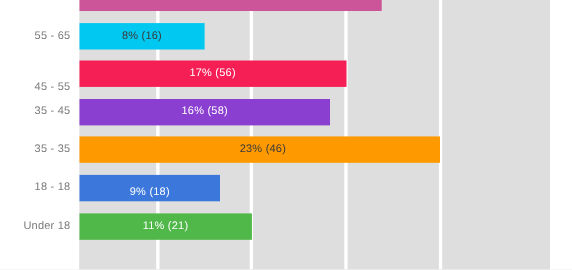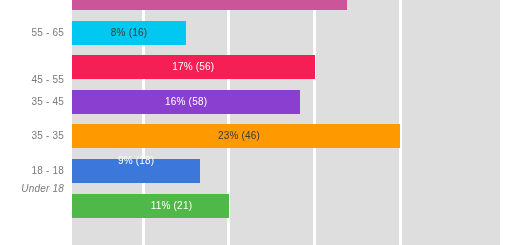--- a/index.html
+++ b/index.html
@@ -73,27 +73,27 @@
       <div class="bar" title="" style="top: -14px; height: 24px; width: 275.347px; background: rgb(204, 85, 153);"></div>
       <div class="bar" title="55 - 65" style="top: 20.6px; height: 24px; width: 114.133px; background: rgb(0, 200, 240);"></div>
       <span class="bar-label label-dark" style="left: 57.0667px; top: 27.6px;">8% (16)</span>
       <div class="bar" title="45 - 55" style="top: 55.2px; height: 24px; width: 242.533px; background: rgb(245, 31, 85);"></div>
       <span class="bar-label label-light" style="left: 121.267px; top: 62.2px;">17% (56)</span>
       <div class="bar" title="35 - 45" style="top: 89.8px; height: 24px; width: 228.267px; background: rgb(138, 63, 209);"></div>
       <span class="bar-label label-light" style="left: 114.133px; top: 96.8px;">16% (58)</span>
       <div class="bar" title="25 - 35" style="top: 124.4px; height: 24px; width: 328.133px; background: rgb(255, 153, 0);"></div>
       <span class="bar-label label-dark" style="left: 167px; top: 131.4px;">23% (46)</span>
       <div class="bar" title="18 - 25" style="top: 159px; height: 24px; width: 128.4px; background: rgb(60, 120, 220);"></div>
-      <span class="bar-label label-light" style="left: 64.2px; top: 156px; text-align: center;">9% (18)</span>
+      <span class="bar-label label-light" style="left: 64.2px; top: 170px; text-align: center;">9% (18)</span>
       <div class="bar" title="Under 18" style="top: 193.6px; height: 24px; width: 156.933px; background: rgb(79, 184, 72);"></div>
-      <span class="bar-label label-light" style="left: 78.4667px; top: 200.6px; margin-left: 21px;">11% (21)</span>
+      <span class="bar-label label-light" style="left: 78.4667px; top: 200.6px;">11% (21)</span>
     </div>
 
   <div id="label-gutter">
       <div class="cat-label" style="top: 27.6px;">55 - 65</div>
       <div class="cat-label" style="top: 75px;">45 - 55</div>
       <div class="cat-label" style="top: 96.8px;">35 - 45</div>
       <div class="cat-label" style="top: 131.4px;">35 - 35</div>
       <div class="cat-label" style="top: 166px;">18 - 18</div>
-      <div class="cat-label" style="top: 184px; font-style: italic;">Under 18</div>
+      <div class="cat-label" style="top: 201px;">Under 18</div>
     </div>
 
 </div>
 
 </body></html>

